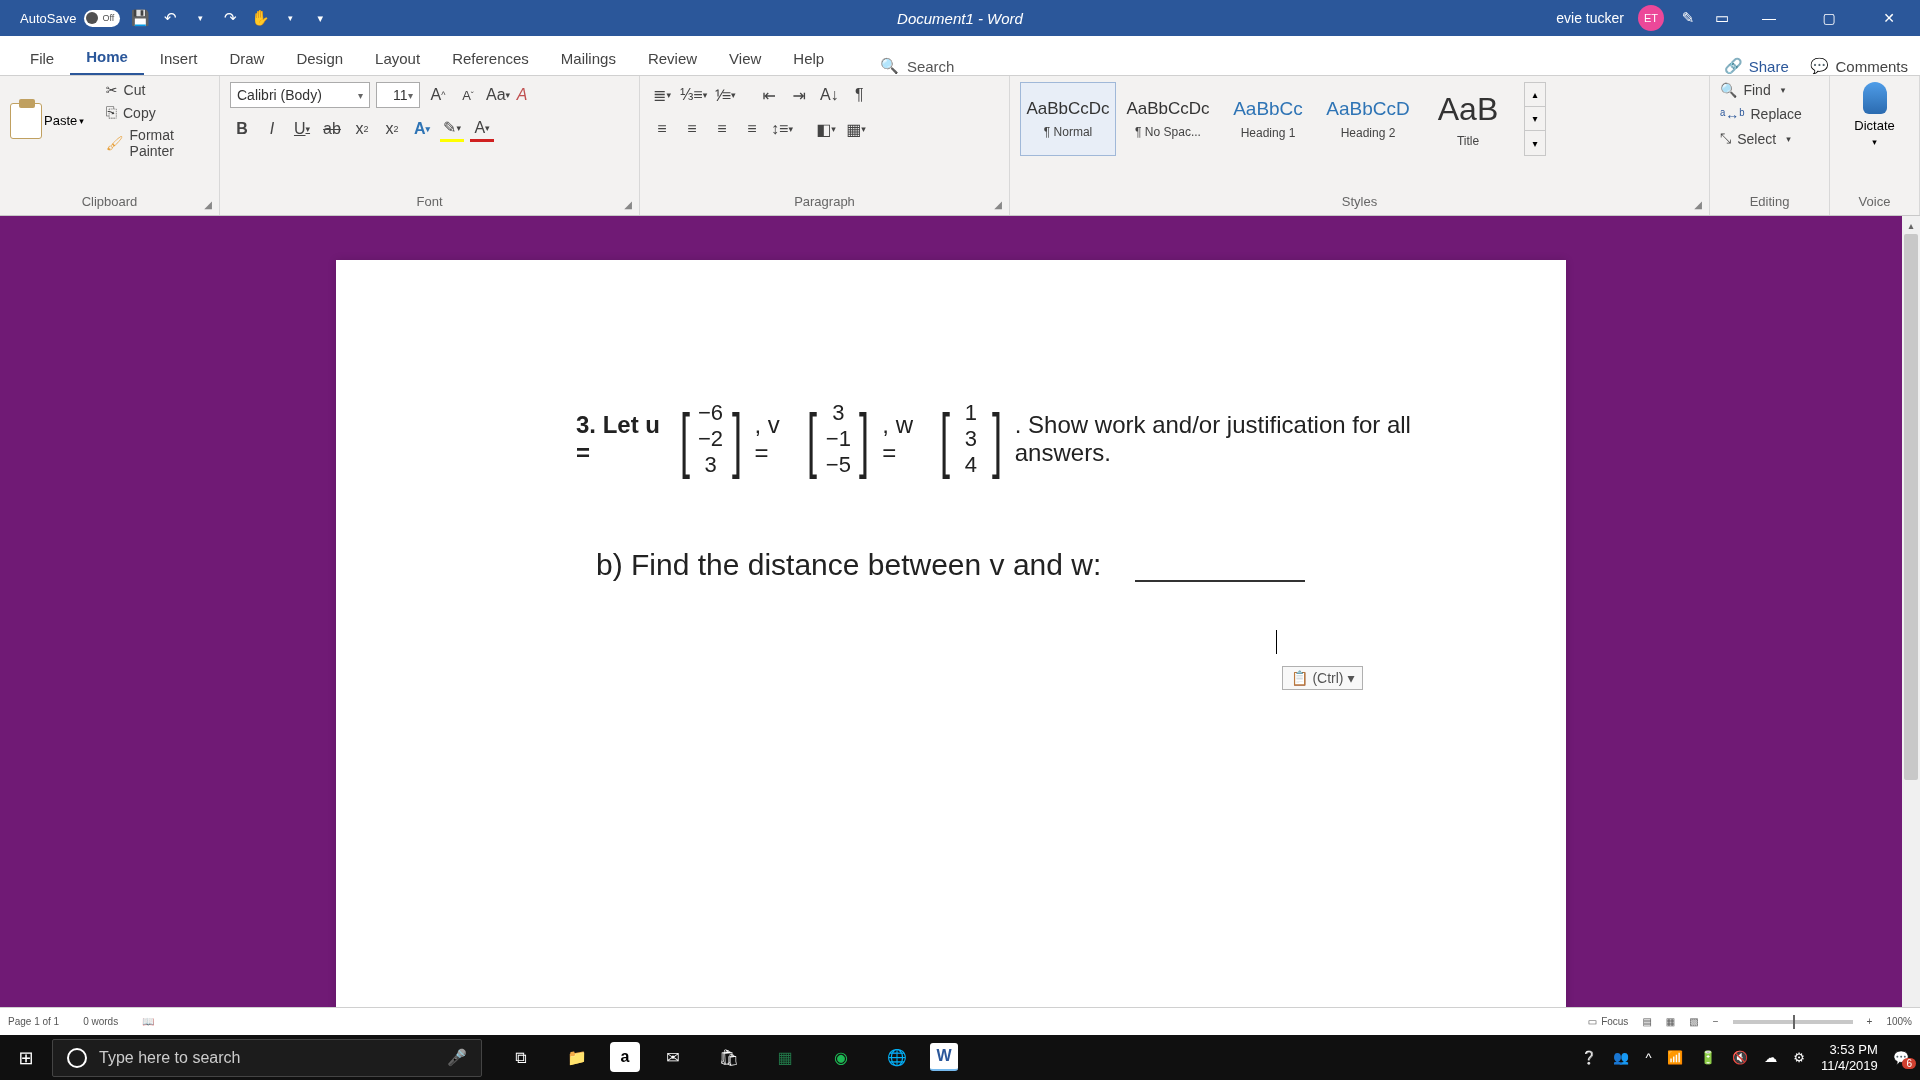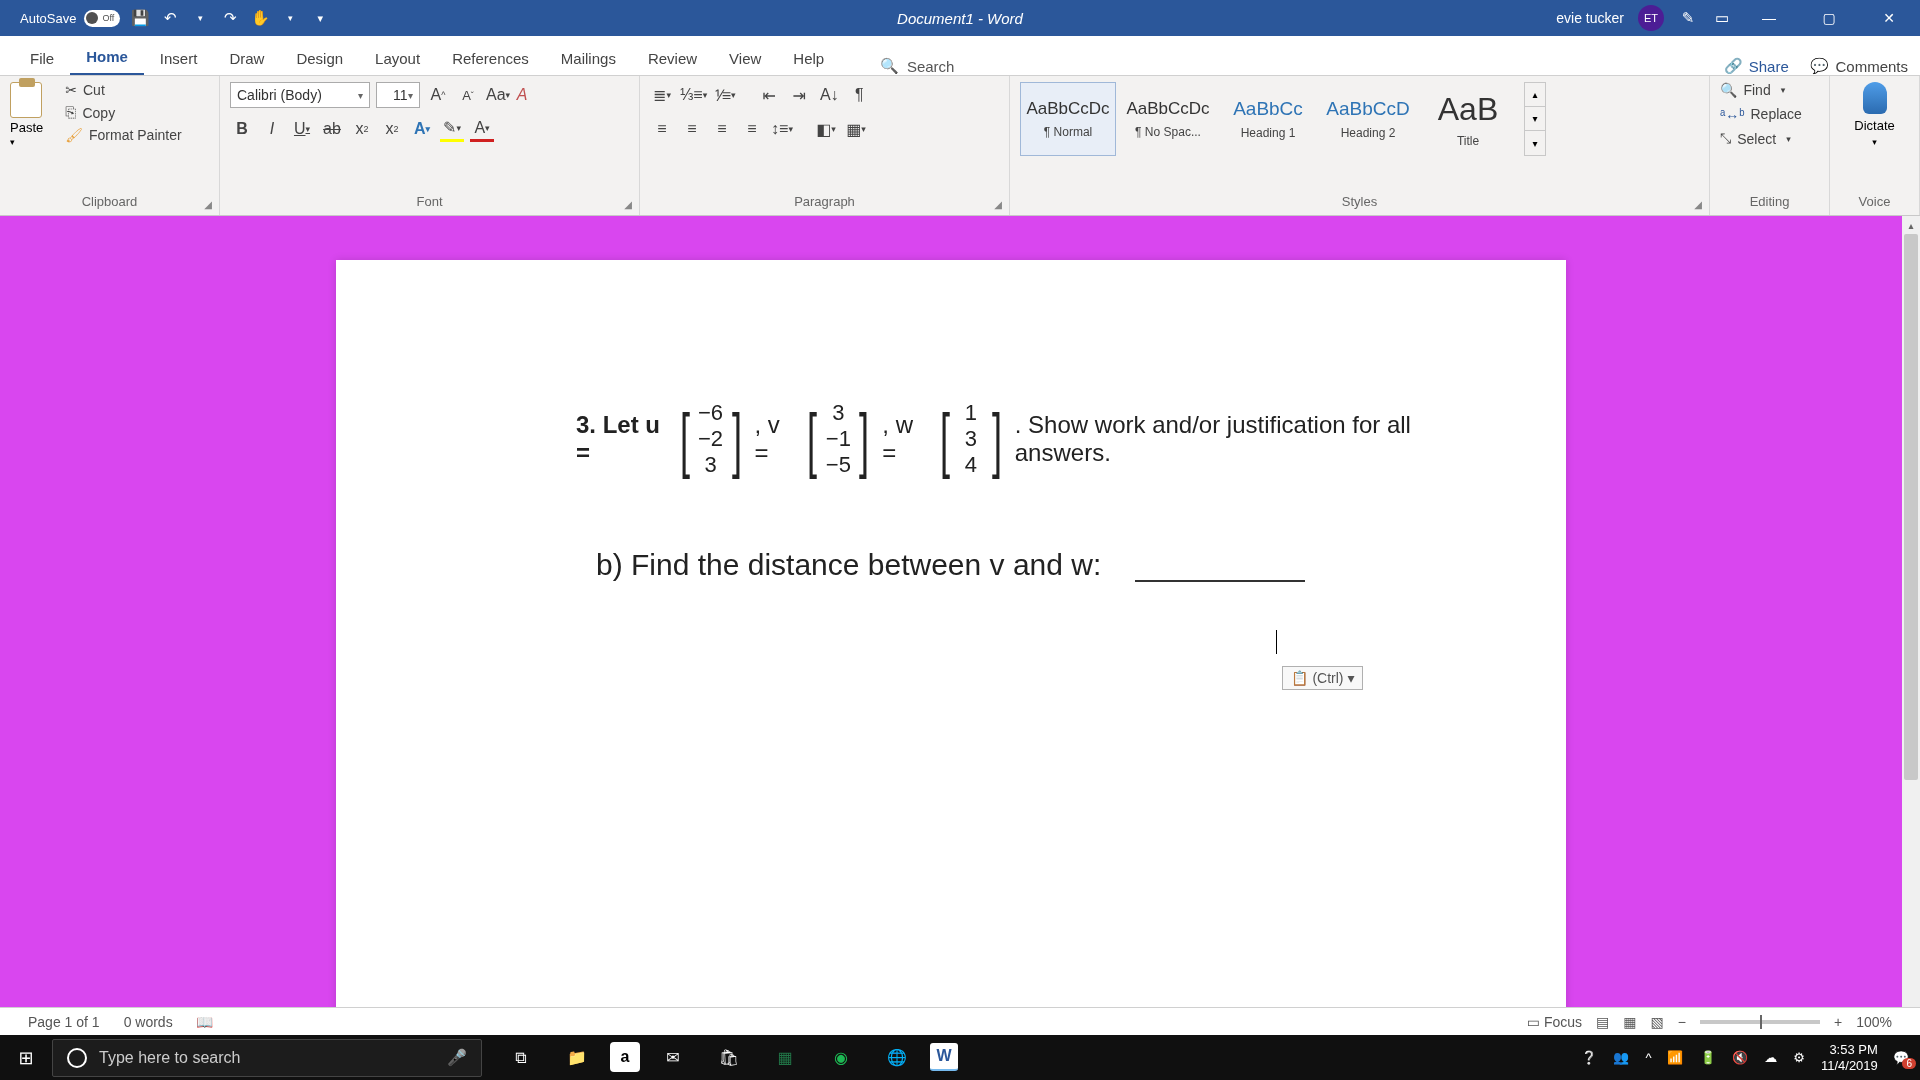--- a/index.html
+++ b/index.html
@@ -6,35 +6,35 @@
 body{width:1920px;height:1080px;background:#f3f3f3;overflow:hidden;position:relative;}
 .titlebar{height:36px;background:#2b579a;color:#fff;display:flex;align-items:center;font-size:14px;position:relative;}
 .titlebar .left{display:flex;align-items:center;gap:10px;padding-left:20px;}
 .autosave{display:flex;align-items:center;gap:8px;font-size:13px;}
 .toggle{width:36px;height:17px;background:#fff;border-radius:9px;position:relative;display:flex;align-items:center;}
 .toggle::before{content:"";width:12px;height:12px;background:#505050;border-radius:50%;position:absolute;left:2px;}
 .toggle span{position:absolute;right:6px;font-size:9px;color:#505050;}
 .tb-ico{width:20px;height:20px;display:flex;align-items:center;justify-content:center;cursor:pointer;color:#fff;font-size:15px;}
 .titlebar .center{position:absolute;left:50%;transform:translateX(-50%);font-size:15px;font-style:italic;}
 .titlebar .right{position:absolute;right:0;display:flex;align-items:center;gap:14px;padding-right:8px;}
-.user-badge{width:26px;height:26px;background:#4c1d95;border-radius:50%;display:flex;align-items:center;justify-content:center;font-size:11px;color:#fff;}
+.user-badge{width:26px;height:26px;background:#ec4899;border-radius:50%;display:flex;align-items:center;justify-content:center;font-size:11px;color:#fff;}
 .win-btn{width:46px;height:36px;display:flex;align-items:center;justify-content:center;cursor:pointer;font-size:14px;}
 .tabbar{height:40px;background:#fff;display:flex;align-items:flex-end;padding-left:14px;border-bottom:1px solid #d0d0d0;position:relative;}
 .tab{padding:10px 16px 8px;font-size:15px;color:#444;cursor:pointer;}
 .tab.active{font-weight:600;color:#2b579a;border-bottom:2px solid #2b579a;}
 .search{display:flex;align-items:center;gap:8px;color:#555;font-size:15px;margin-left:40px;}
 .tab-right{position:absolute;right:12px;display:flex;gap:22px;align-items:center;}
 .tab-right .lnk{display:flex;gap:6px;align-items:center;color:#444;font-size:15px;cursor:pointer;}
 .lnk.share{color:#2b579a;}
 .ribbon{height:140px;background:#f3f2f1;display:flex;border-bottom:1px solid #c8c8c8;}
 .group{border-right:1px solid #d8d8d8;padding:6px 10px 2px;display:flex;flex-direction:column;justify-content:space-between;position:relative;}
 .group-label{text-align:center;font-size:13px;color:#666;padding-bottom:4px;}
 .group .launcher{position:absolute;right:4px;bottom:4px;width:14px;height:14px;font-size:10px;color:#888;display:flex;align-items:center;justify-content:center;cursor:pointer;}
 .clipboard{width:220px;}
-.paste{display:flex;flex-direction:column;gap:2px;font-size:13px;cursor:pointer;}
+.paste{display:flex;flex-direction:row;align-items:center;gap:2px;font-size:13px;cursor:pointer;}
 .paste .ico{width:32px;height:36px;border:1px solid #c0a060;background:#fff;border-radius:3px;position:relative;}
 .paste .ico::before{content:"";position:absolute;top:-5px;left:8px;width:16px;height:9px;background:#c0a060;border-radius:2px;}
 .clip-items{display:flex;flex-direction:column;gap:6px;font-size:14px;color:#444;margin-left:10px;}
 .clip-items div{display:flex;align-items:center;gap:6px;cursor:pointer;}
 .clip-row{display:flex;gap:12px;}
 .font{width:420px;}
 .font-row{display:flex;gap:6px;align-items:center;margin-bottom:8px;}
 .combo{border:1px solid #ababab;background:#fff;height:26px;display:flex;align-items:center;padding:0 6px;font-size:14px;color:#333;}
 .combo.name{width:140px;}
 .combo.size{width:44px;padding-left:16px;}
@@ -51,35 +51,35 @@
 .style-item .prev.h{color:#2e74b5;font-size:19px;}
 .style-item .prev.t{color:#333;font-size:32px;font-weight:300;}
 .gal-scroll{width:22px;display:flex;flex-direction:column;border:1px solid #c8c8c8;margin-left:4px;}
 .gal-scroll div{height:24px;display:flex;align-items:center;justify-content:center;font-size:10px;cursor:pointer;border-bottom:1px solid #c8c8c8;}
 .editing{width:120px;}
 .edit-items{display:flex;flex-direction:column;gap:8px;font-size:14px;color:#444;}
 .edit-items div{display:flex;align-items:center;gap:6px;cursor:pointer;}
 .voice{width:90px;}
 .dictate{display:flex;flex-direction:column;align-items:center;gap:4px;font-size:13px;cursor:pointer;}
 .mic{width:24px;height:32px;background:linear-gradient(#4f9de8,#2b6bb0);border-radius:12px 12px 6px 6px;}
-.canvas{position:absolute;top:216px;left:0;right:18px;bottom:48px;background:#d946ef;display:flex;justify-content:center;overflow:hidden;}
+.canvas{position:absolute;top:216px;left:0;right:18px;bottom:48px;background:#701a75;display:flex;justify-content:center;overflow:hidden;}
 .page{width:1230px;background:#fff;margin-top:44px;box-shadow:0 0 8px rgba(0,0,0,.15);padding:140px 120px;position:relative;color:#222;}
 .prob{display:flex;align-items:center;font-family:"Cambria",serif;font-size:24px;gap:8px;margin-left:120px;}
 .bracket-mx{display:inline-flex;align-items:center;}
 .brk{font-size:72px;font-weight:100;line-height:60px;transform:scaleX(.5);}
 .col{display:flex;flex-direction:column;align-items:center;font-size:22px;line-height:26px;width:32px;}
 .qline{font-family:"Cambria",serif;font-size:30px;margin-top:70px;margin-left:140px;display:flex;align-items:flex-end;gap:16px;}
 .blank{width:170px;border-bottom:2px solid #333;display:inline-block;margin-left:18px;}
 .cursor{position:absolute;width:1px;height:24px;background:#000;top:370px;left:940px;}
 .smarttag{position:absolute;top:406px;left:946px;border:1px solid #b0b0b0;background:#f8f8f8;font-size:14px;padding:3px 8px;display:flex;align-items:center;gap:4px;cursor:pointer;color:#555;}
 .vscroll{position:absolute;right:0;top:216px;bottom:48px;width:18px;background:#f0f0f0;display:flex;flex-direction:column;}
 .vscroll .arr{height:18px;display:flex;align-items:center;justify-content:center;font-size:10px;color:#666;cursor:pointer;background:#f0f0f0;}
 .vscroll .track{flex:1;position:relative;}
 .vscroll .thumb{position:absolute;left:2px;right:2px;top:0;height:70%;background:#c8c8c8;border-radius:2px;}
-.statusbar{position:absolute;bottom:45px;left:0;right:0;height:28px;background:#fff;display:flex;align-items:center;padding:0 28px;font-size:14px;color:#555;border-top:1px solid #d0d0d0;justify-content:center;}
+.statusbar{position:absolute;bottom:45px;left:0;right:0;height:28px;background:#fff;display:flex;align-items:center;padding:0 8px;font-size:10px;color:#555;border-top:1px solid #d0d0d0;justify-content:center;}
 .statusbar .sb-left{display:flex;gap:24px;align-items:center;}
 .statusbar .sb-right{margin-left:auto;display:flex;gap:14px;align-items:center;}
 .sb-btn{cursor:pointer;display:flex;align-items:center;gap:4px;}
 .zoom-slider{width:120px;height:4px;background:#c8c8c8;position:relative;}
 .zoom-slider::before{content:"";position:absolute;left:50%;top:-5px;width:2px;height:14px;background:#666;}
 .taskbar{position:absolute;bottom:0;left:0;right:0;height:45px;background:#101010;display:flex;align-items:center;color:#fff;}
 .taskbar .start{width:52px;height:45px;display:flex;align-items:center;justify-content:center;font-size:18px;}
 .searchbox{height:38px;background:#1c1c1c;border-radius:2px;display:flex;align-items:center;gap:12px;padding:0 14px;width:430px;border:1px solid #444;}
 .searchbox .circ{width:20px;height:20px;border:2px solid #fff;border-radius:50%;}
 .tb-apps{display:flex;gap:10px;margin-left:16px;}

